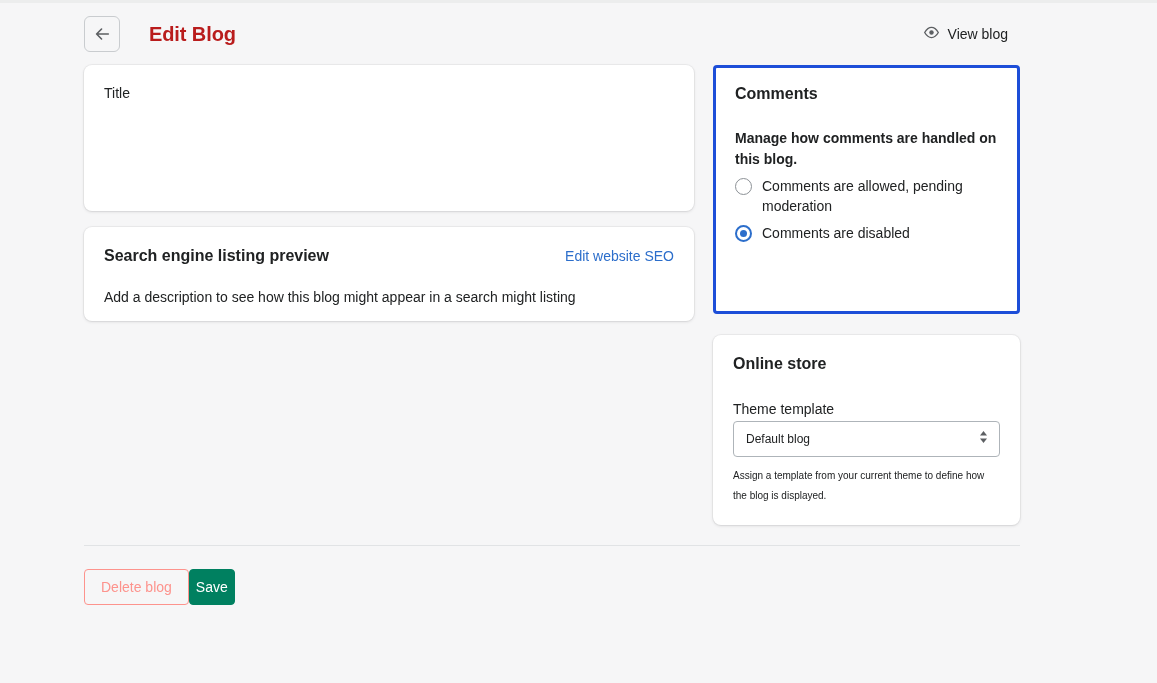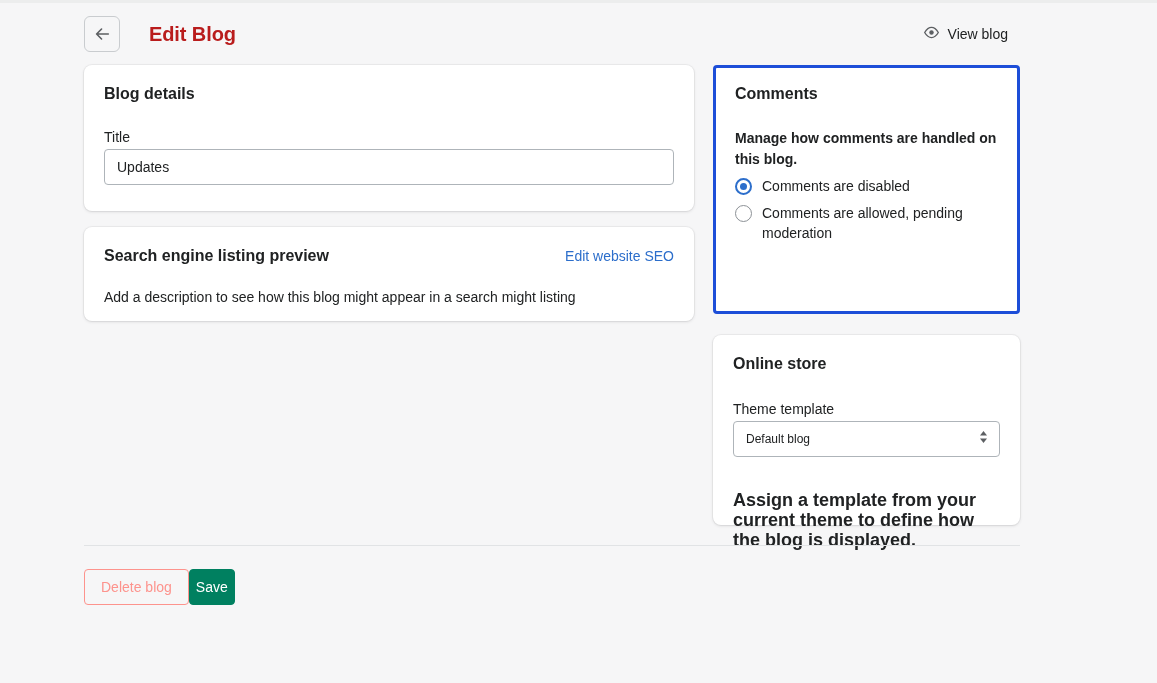--- a/index.html
+++ b/index.html
@@ -220,25 +220,24 @@
     cursor: pointer;
   }
   .select-arrows {
     position: absolute;
     right: 11px;
     top: 50%;
     transform: translateY(-50%);
     pointer-events: none;
   }
   .store-help {
-    margin-top: 33px;
-    font-size: 18px;
+    margin-top: 9px;
+    font-size: 10px;
     line-height: 20px;
     color: #202223;
-    font-weight: bold;
   }
 
   
   .divider {
     position: absolute;
     left: 84px;
     top: 542px;
     width: 936px;
     height: 1px;
     background: #e1e3e5;
@@ -302,49 +301,47 @@
       <span>View blog</span>
     </div>
   </div>
 
   <div class="content">
     <div class="columns">
 
       <div class="col-main">
 
         <section class="card blog-details">
-          <h2 class="card-title">Blog details</h2>
           <label class="field-label">Title</label>
-          <input class="text-input" type="text" value="Updates" style="">
         </section>
 
         <section class="card seo-card">
           <div class="seo-head">
             <h2 class="card-title">Search engine listing preview</h2>
             <a class="seo-link">Edit website SEO</a>
           </div>
           <div class="seo-body">Add a description to see how this blog might appear in a search might listing</div>
         </section>
 
       </div>
 
       <div class="col-side">
 
         <section class="comments-card">
           <h2 class="card-title">Comments</h2>
           <div class="comments-legend">Manage how comments are handled on this blog.</div>
 
           <div class="radio-row">
+            <span class="radio"></span>
+            <span class="radio-label">Comments are allowed, pending moderation</span>
+          </div>
+
+          <div class="radio-row">
             <span class="radio checked"></span>
             <span class="radio-label">Comments are disabled</span>
-          </div>
-
-          <div class="radio-row">
-            <span class="radio"></span>
-            <span class="radio-label">Comments are allowed, pending moderation</span>
           </div>
 
         </section>
 
         <section class="card store-card">
           <h2 class="card-title">Online store</h2>
           <label class="field-label">Theme template</label>
           <div class="select-wrap">
             <div class="select-box">
               <span>Default blog</span>

